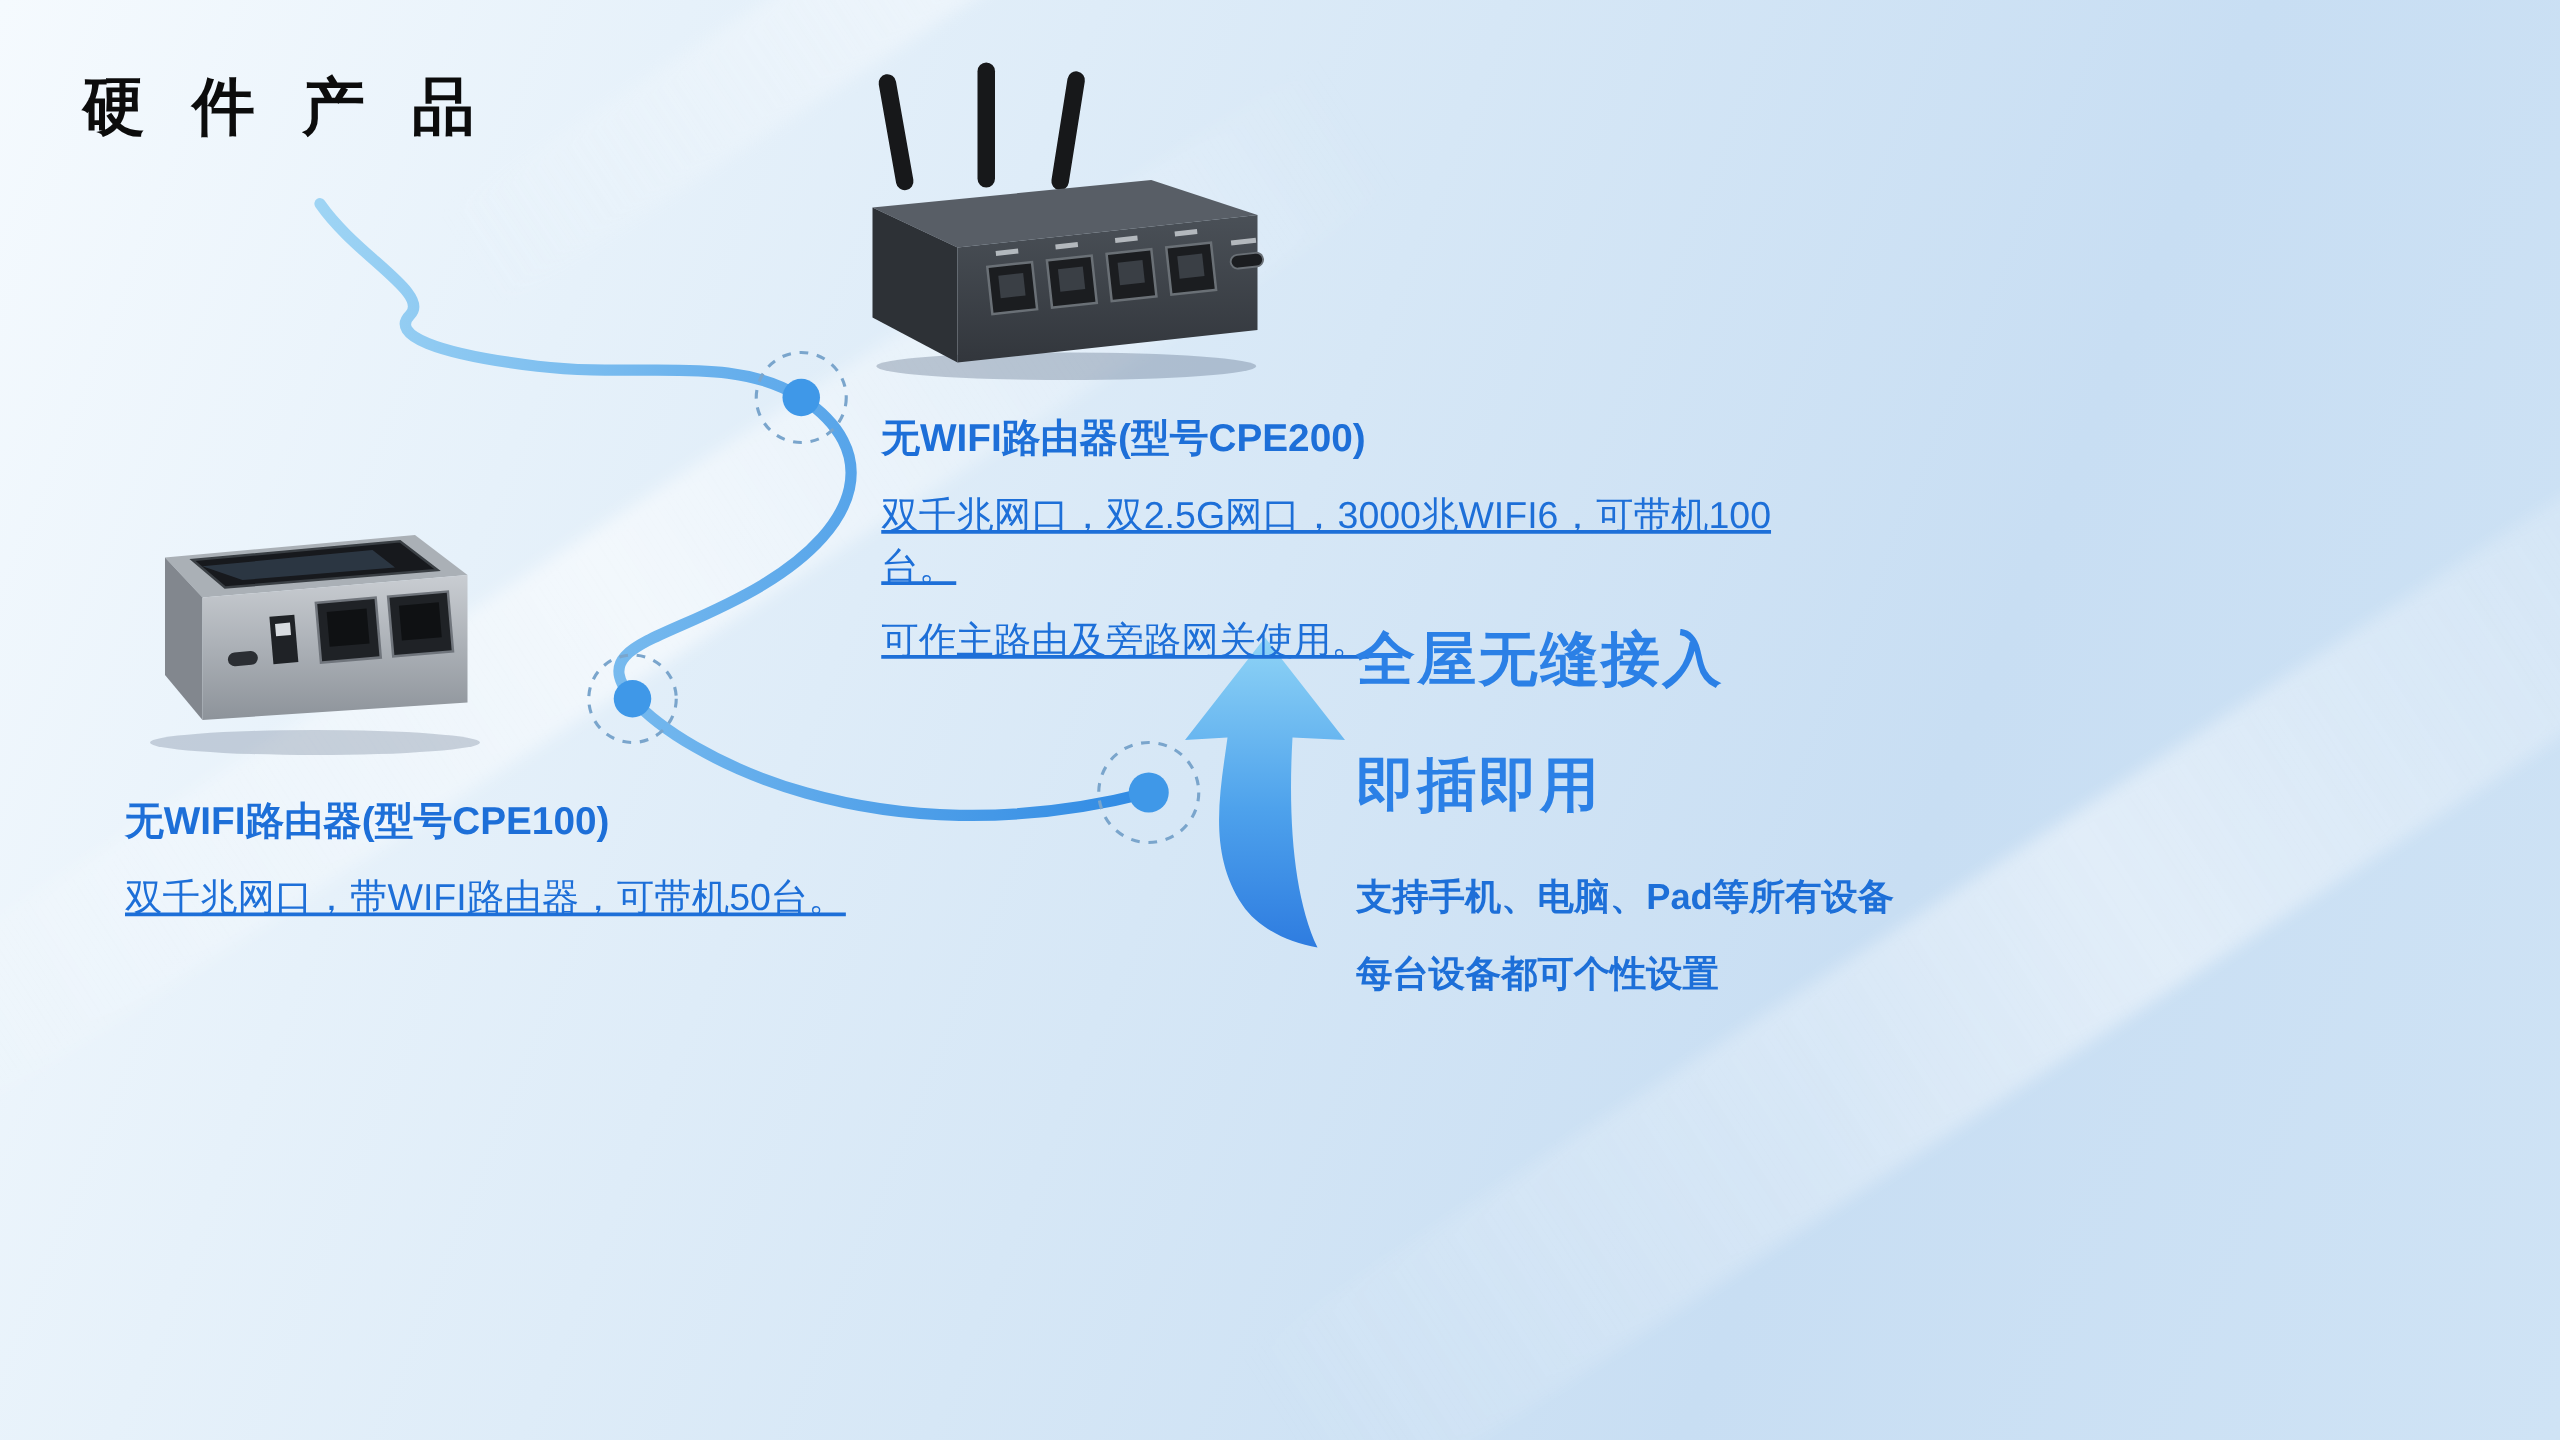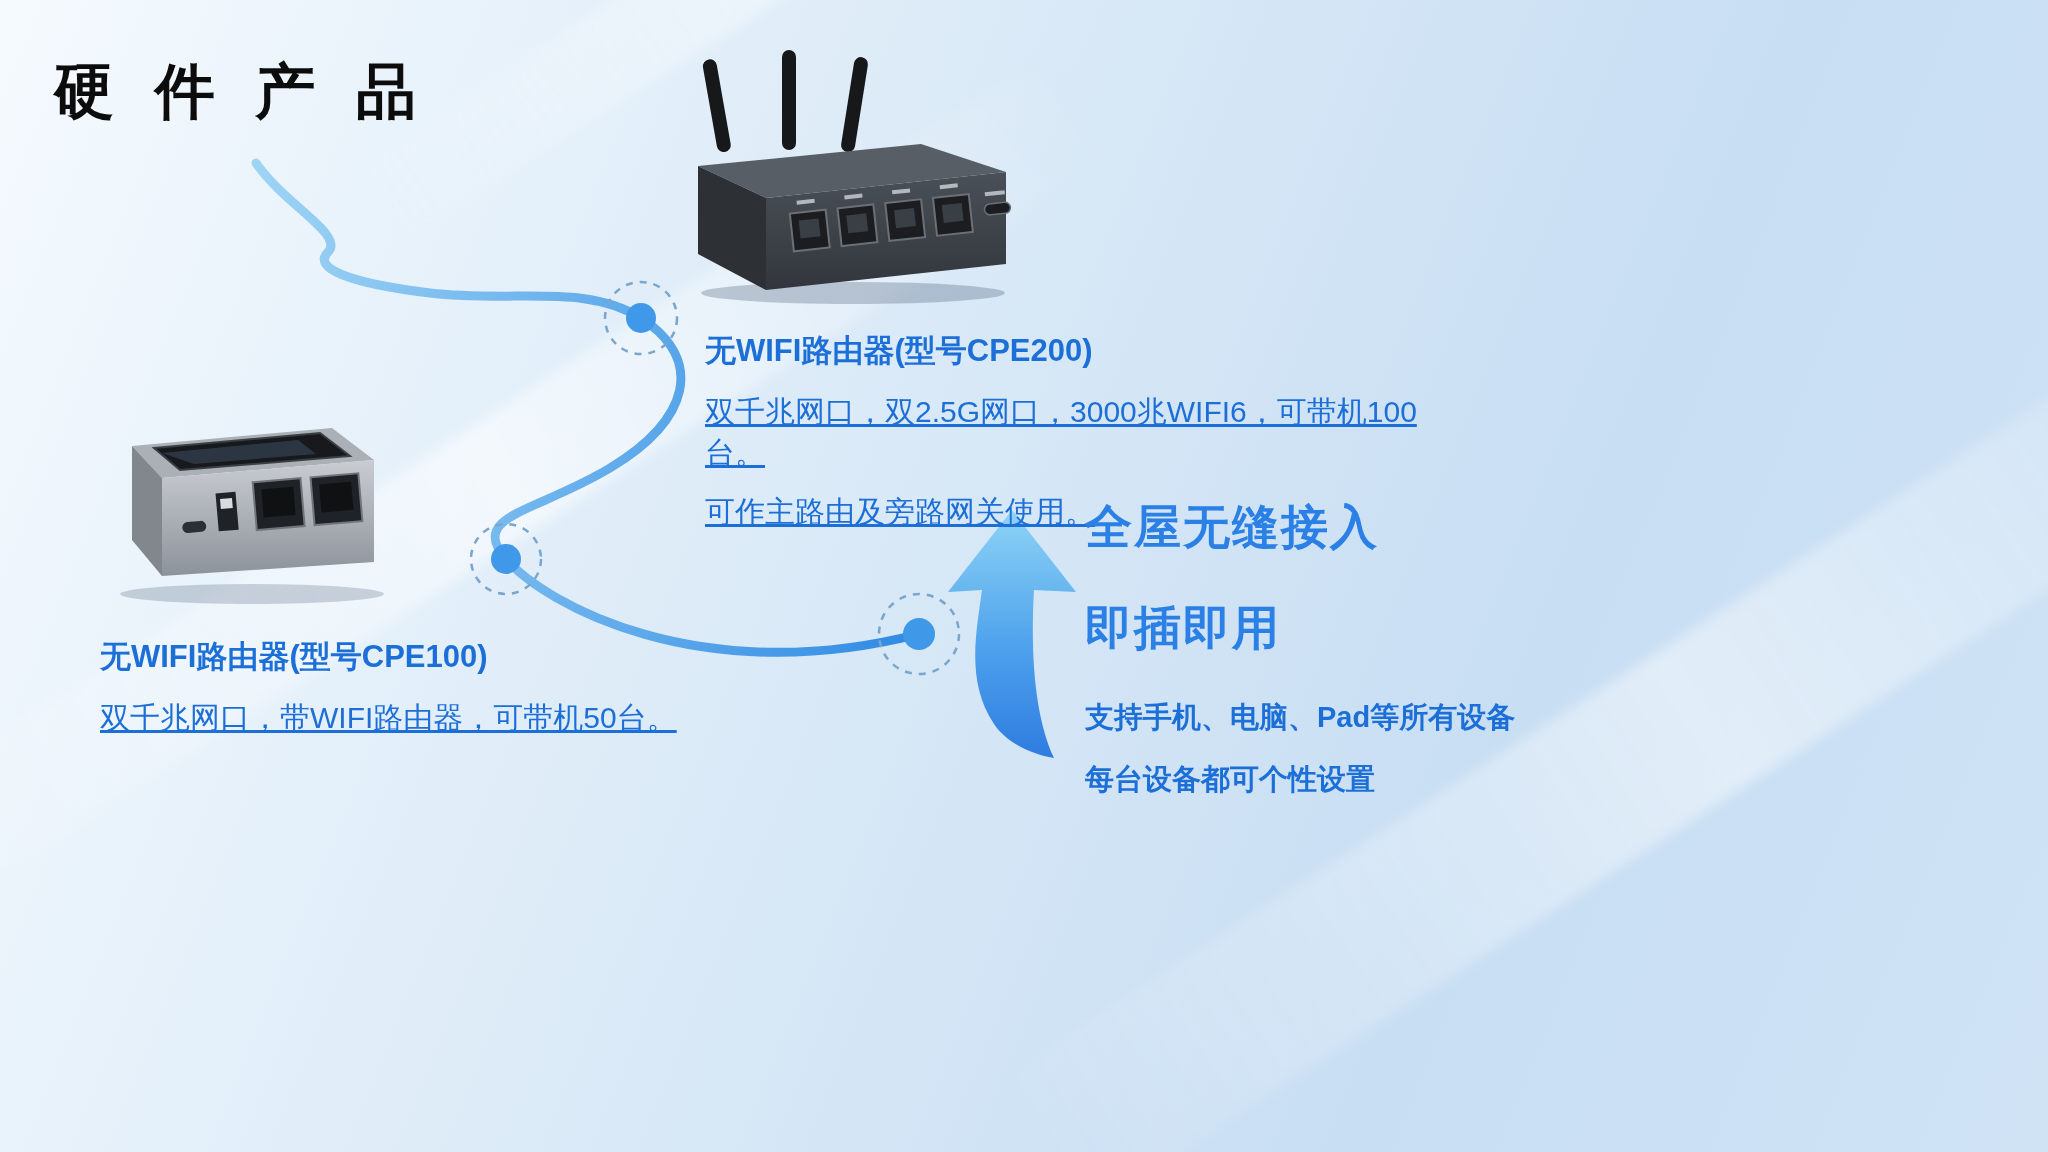--- a/index.html
+++ b/index.html
@@ -8,22 +8,22 @@
     font-family:"Liberation Sans",sans-serif;
     background:linear-gradient(112deg,#f5fafe 0%,#e6f1fa 22%,#d6e7f6 48%,#c8def3 72%,#cfe3f5 100%);
   }
   .streak{position:absolute;pointer-events:none;
     background:linear-gradient(to right,rgba(255,255,255,0) 0%,rgba(255,255,255,.55) 50%,rgba(255,255,255,0) 100%);
     transform:rotate(-33deg);filter:blur(6px);}
   .streak1{left:-200px;top:420px;width:1400px;height:120px;}
   .streak2{left:900px;top:640px;width:1600px;height:160px;opacity:.8;}
   .streak3{left:300px;top:-80px;width:900px;height:90px;opacity:.7;}
   .page-title{
-    position:absolute;left:54px;top:52px;margin:0;
-    font-size:60px;font-weight:900;color:#0c0c0c;letter-spacing:12px;
+    position:absolute;left:66px;top:52px;margin:0;
+    font-size:50px;font-weight:900;color:#0c0c0c;letter-spacing:12px;
   }
   .flow-svg,.arrow-svg{position:absolute;pointer-events:none;}
   .flow-svg{left:0;top:0;}
   .device{position:absolute;}
   .dev-cpe200{left:688px;top:48px;width:324px;height:262px;}
   .dev-cpe100{left:102px;top:412px;width:296px;height:204px;}
   .textblock{position:absolute;}
   .tb-cpe200{left:705px;top:330px;width:720px;}
   .tb-cpe100{left:100px;top:636px;width:640px;}
   .tb-benefits{left:1085px;top:496px;width:560px;}

